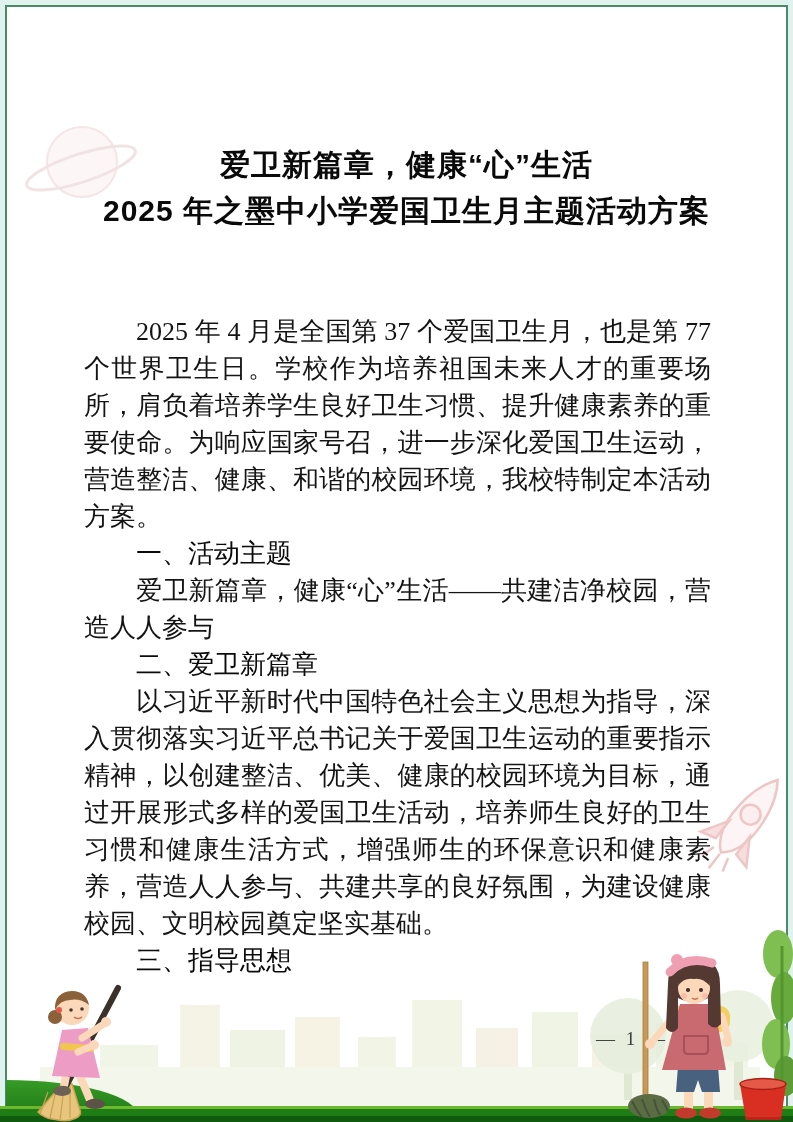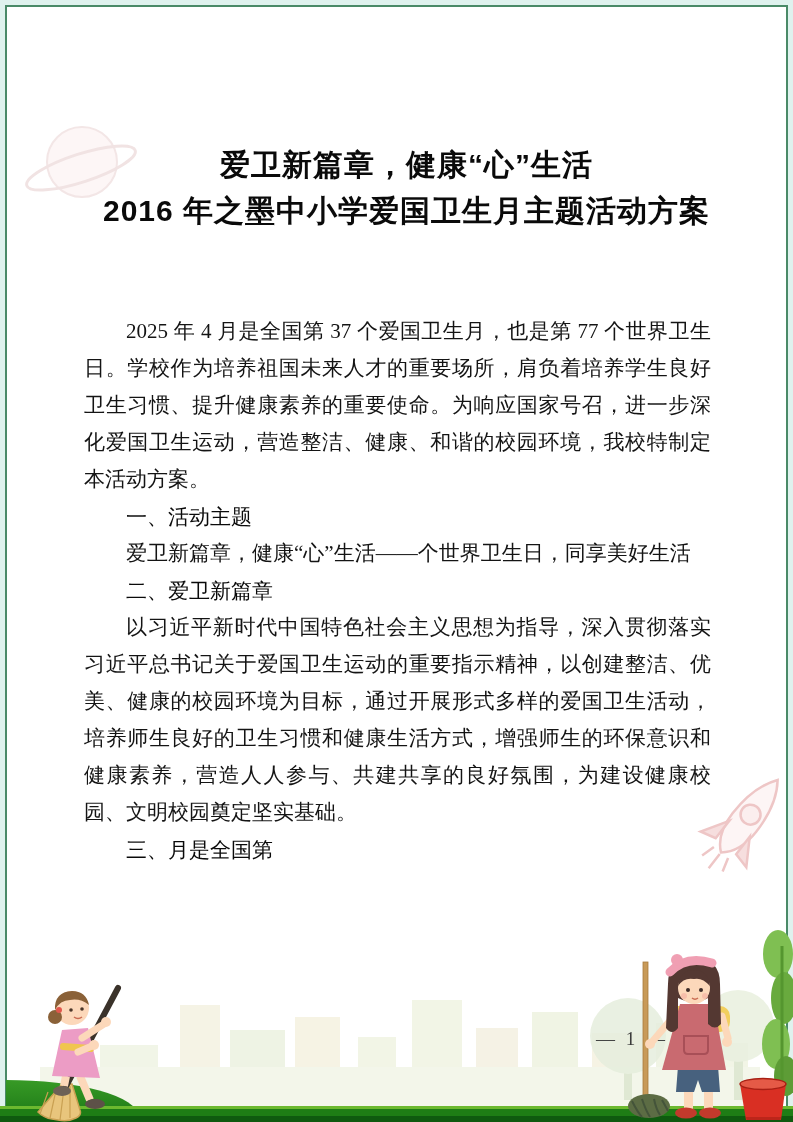--- a/index.html
+++ b/index.html
@@ -14,21 +14,21 @@
   }
   
   .title-block{position:absolute;top:142px;left:0;width:793px;text-align:center;z-index:3;}
   .title-line{
     font-family:"Liberation Sans", sans-serif;font-weight:700;
     font-size:30px;line-height:46px;color:#0a0a0a;letter-spacing:1px;white-space:nowrap;padding-left:20px;
   }
   
   .body-text{
     position:absolute;top:313px;left:84px;width:627px;z-index:3;
-    font-size:21px;line-height:37px;color:#141414;text-align:justify;
+    font-size:26px;line-height:37px;color:#141414;text-align:justify;
   }
   .body-text p{margin:0;text-indent:2em;}
   .heading{font-family:"Liberation Sans", sans-serif;font-weight:400;color:#0a0a0a;}
   .para-bold{font-weight:600;}
   
   .page-number{
     position:absolute;top:1028px;left:557px;width:150px;text-align:center;
     font-size:19px;color:#3c3c3c;letter-spacing:3px;z-index:5;
   }
   
@@ -64,30 +64,30 @@
     <path d="M59 8 Q74 28 74 62 Q74 88 59 100 Q44 88 44 62 Q44 28 59 8 Z"></path>
     <circle cx="59" cy="52" r="10" fill="#fbeeee"></circle>
     <path d="M46 70 L30 96 L46 92 Z" fill="#f6dede"></path>
     <path d="M72 70 L88 96 L72 92 Z" fill="#f6dede"></path>
     <path d="M59 102 L59 120 M50 100 L46 114 M68 100 L72 114" fill="none"></path>
   </g>
 </svg>
 
 <div class="title-block">
   <div class="title-line">爱卫新篇章，健康“心”生活</div>
-  <div class="title-line">2016 年之墨中小学爱国卫生月主题活动方案</div>
+  <div class="title-line">2025 年之墨中小学爱国卫生月主题活动方案</div>
 </div>
 
 <div class="body-text">
   <p class="para">2025 年 4 月是全国第 37 个爱国卫生月，也是第 77 个世界卫生日。学校作为培养祖国未来人才的重要场所，肩负着培养学生良好卫生习惯、提升健康素养的重要使命。为响应国家号召，进一步深化爱国卫生运动，营造整洁、健康、和谐的校园环境，我校特制定本活动方案。</p>
   <p class="heading">一、活动主题</p>
-  <p class="para">爱卫新篇章，健康“心”生活——个世界卫生日，同享美好生活</p>
+  <p class="para">爱卫新篇章，健康“心”生活——共建洁净校园，营造人人参与</p>
   <p class="heading">二、爱卫新篇章</p>
   <p class="para">以习近平新时代中国特色社会主义思想为指导，深入贯彻落实习近平总书记关于爱国卫生运动的重要指示精神，以创建整洁、优美、健康的校园环境为目标，通过开展形式多样的爱国卫生活动，培养师生良好的卫生习惯和健康生活方式，增强师生的环保意识和健康素养，营造人人参与、共建共享的良好氛围，为建设健康校园、文明校园奠定坚实基础。</p>
-  <p class="heading">三、月是全国第</p>
+  <p class="heading">三、指导思想</p>
 </div>
 
 <svg class="skyline" viewBox="0 0 720 112">
   <g>
     <rect x="60" y="50" width="58" height="62" fill="#edf2df"></rect>
     <rect x="140" y="10" width="40" height="102" fill="#f2f0dd"></rect>
     <rect x="190" y="35" width="55" height="77" fill="#e9f0db"></rect>
     <rect x="255" y="22" width="45" height="90" fill="#f4efdb"></rect>
     <rect x="318" y="42" width="38" height="70" fill="#eef2de"></rect>
     <rect x="372" y="5" width="50" height="107" fill="#eef2de"></rect>

